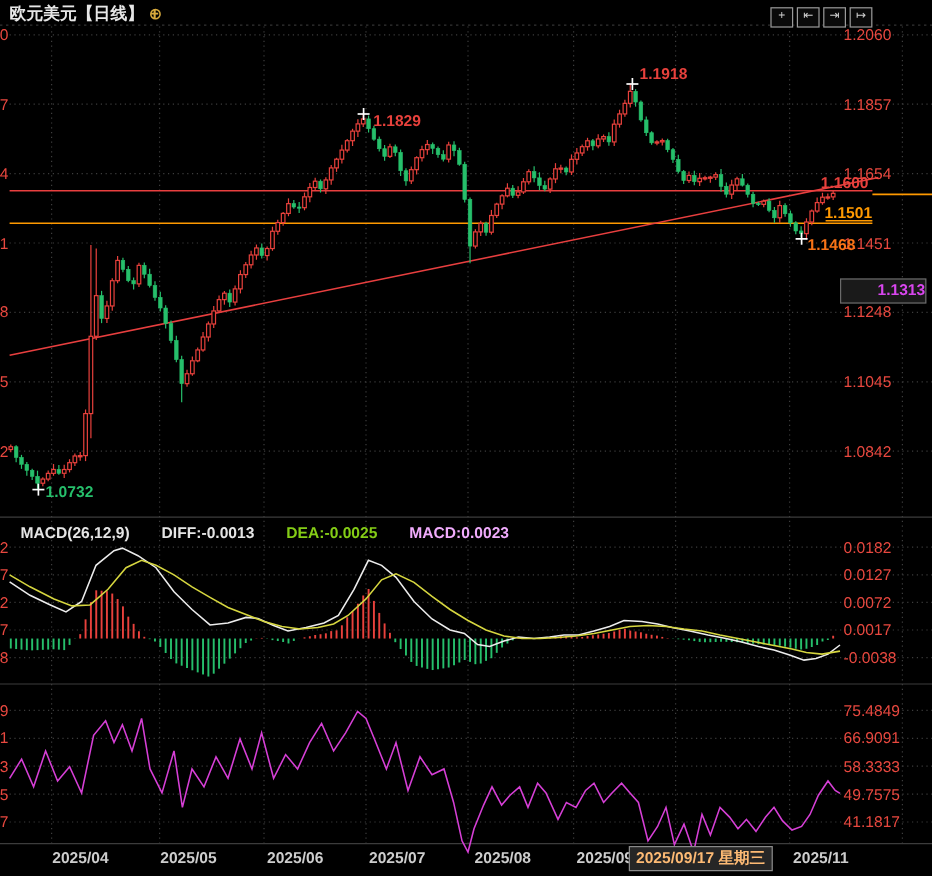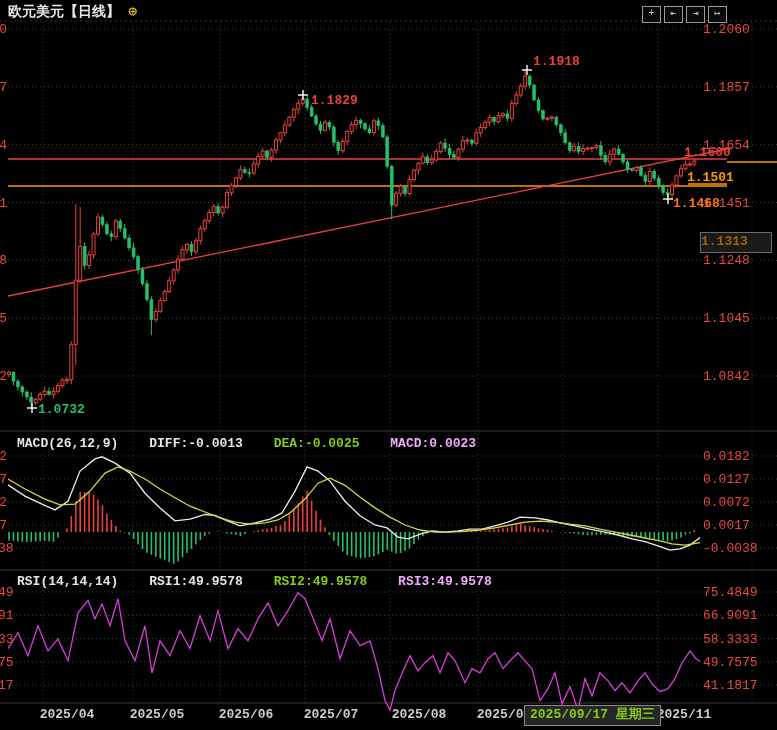--- a/index.html
+++ b/index.html
@@ -1,37 +1,37 @@
 <!DOCTYPE html>
 <html><head>
 <meta charset="utf-8">
 <style>
   html,body{margin:0;padding:0;background:#000;}
   #app{position:relative;width:777px;height:730px;background:#000;overflow:hidden;
-       font-family:Liberation Mono, monospace;}
+       font-family:Liberation Sans, sans-serif;}
   #chart-svg{position:absolute;left:0;top:0;}
   .abs{position:absolute;}
   .title{color:#e6e6e6;font-size:14px;font-weight:bold;left:8px;top:3px;}
   .plus-icon{color:#d7a93c;font-size:14px;font-weight:bold;}
   .toolbar{position:absolute;right:50px;top:6px;display:flex;gap:3px;}
   .tool-btn{width:17px;height:15px;border:1px solid #9a9a9a;color:#cfcfcf;font-size:10px;
             line-height:14px;text-align:center;background:#0a0a0a;cursor:pointer;}
   .ytick{position:absolute;font-size:13px;color:#e8483f;transform:translateY(-50%);}
   .ytick-left{position:absolute;font-size:13px;color:#e8483f;transform:translateY(-50%);
               left:-41px;width:48px;text-align:right;}
   .xlab{position:absolute;font-size:13px;font-weight:bold;color:#cdcdcd;transform:translateX(-50%);top:707px;text-align:center;}
   .ann{position:absolute;font-size:13px;font-weight:bold;}
   .ind-row{position:absolute;left:8px;font-size:13px;font-weight:bold;white-space:nowrap;}
   .ind-row span{margin-right:14px;margin-left:9px;}
   .c-white{color:#e5e5e5;} .c-yellow{color:#84cc16;} .c-magenta{color:#f0abfc;}
   .price-box{position:absolute;left:700px;width:70px;height:19px;border:1px solid #6a6a6a;
-             background:#1a1a1a;color:#a16207;font-size:13px;font-weight:bold;
-             text-align:left;line-height:18px;}
+             background:#1a1a1a;color:#d946ef;font-size:13px;font-weight:bold;
+             text-align:right;line-height:18px;}
   .tooltip-box{position:absolute;height:19px;border:1px solid #8a8a8a;background:#262626;
-               color:#84cc16;font-size:13px;font-weight:bold;line-height:18px;
+               color:#fdba74;font-size:13px;font-weight:bold;line-height:18px;
                padding:0 5px;white-space:nowrap;z-index:6;}
   .watermark{position:absolute;left:636px;top:658px;font-size:44px;font-weight:bold;
              color:rgba(240,240,240,.93);letter-spacing:1px;z-index:7;}
 </style>
 </head>
 <body>
 
 <div id="app">
   <svg id="chart-svg" width="777" height="730">
       <line x1="43" y1="22" x2="43" y2="703" stroke="#3d3d3d" stroke-dasharray="1 3"></line>
@@ -559,26 +559,20 @@
       <div class="tool-btn">↦</div>
     </div>
 
   <div class="ind-row" style="top:436px;">
     <span class="c-white">MACD(26,12,9)</span>
     <span class="c-white">DIFF:-0.0013</span>
     <span class="c-yellow">DEA:-0.0025</span>
     <span class="c-magenta">MACD:0.0023</span>
   </div>
 
-  <div class="ind-row" style="top:574px;">
-    <span class="c-white">RSI(14,14,14)</span>
-    <span class="c-white">RSI1:49.9578</span>
-    <span class="c-yellow">RSI2:49.9578</span>
-    <span class="c-magenta">RSI3:49.9578</span>
-  </div>
 
   <div class="price-box" style="top:232px;">1.1313</div>
 
   <div class="tooltip-box" style="left:524px;top:705px;">2025/09/17 星期三</div>
 
 <div class="ytick" style="left: 703px; top: 29px;">1.2060</div>
     <div class="ytick-left" style="top: 29px;">1.2060</div>
     <div class="ytick" style="left: 703px; top: 86.8333px;">1.1857</div>
     <div class="ytick-left" style="top: 86.8333px;">1.1857</div>
     <div class="ytick" style="left: 703px; top: 144.667px;">1.1654</div>

